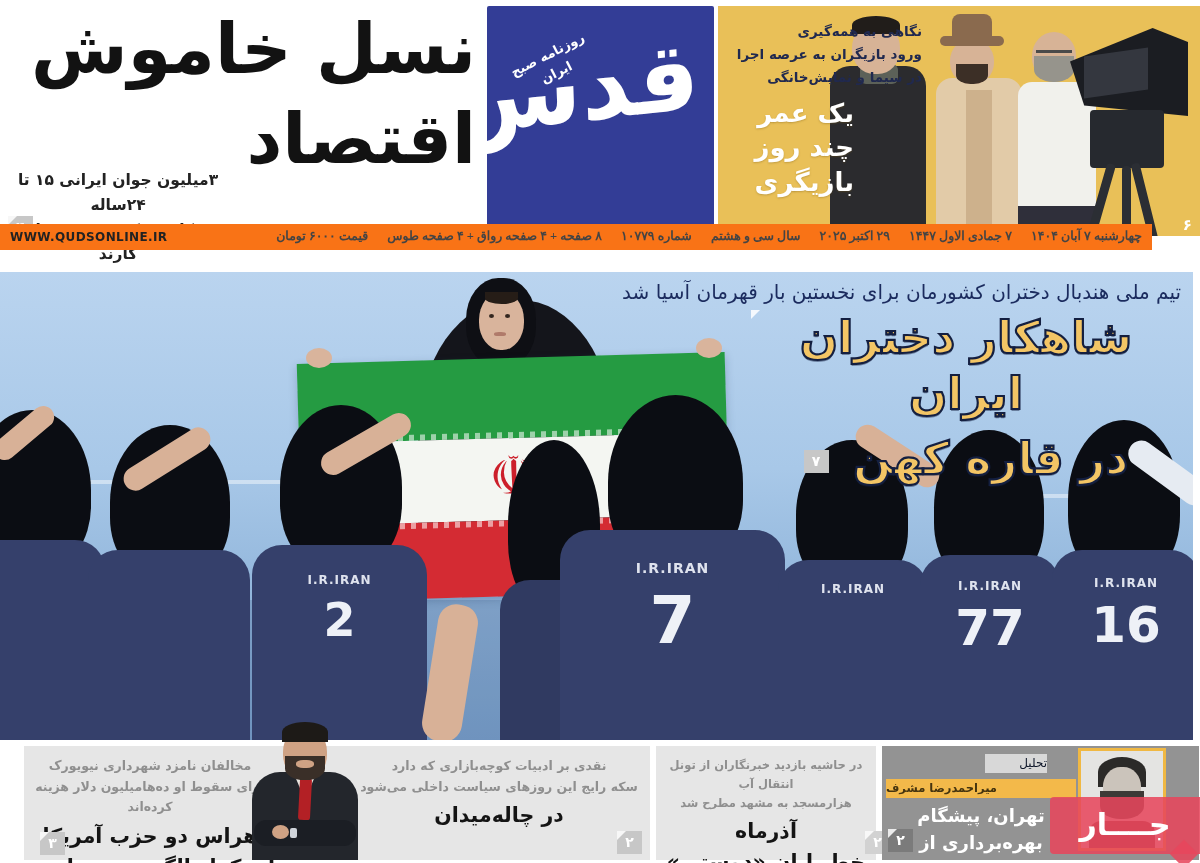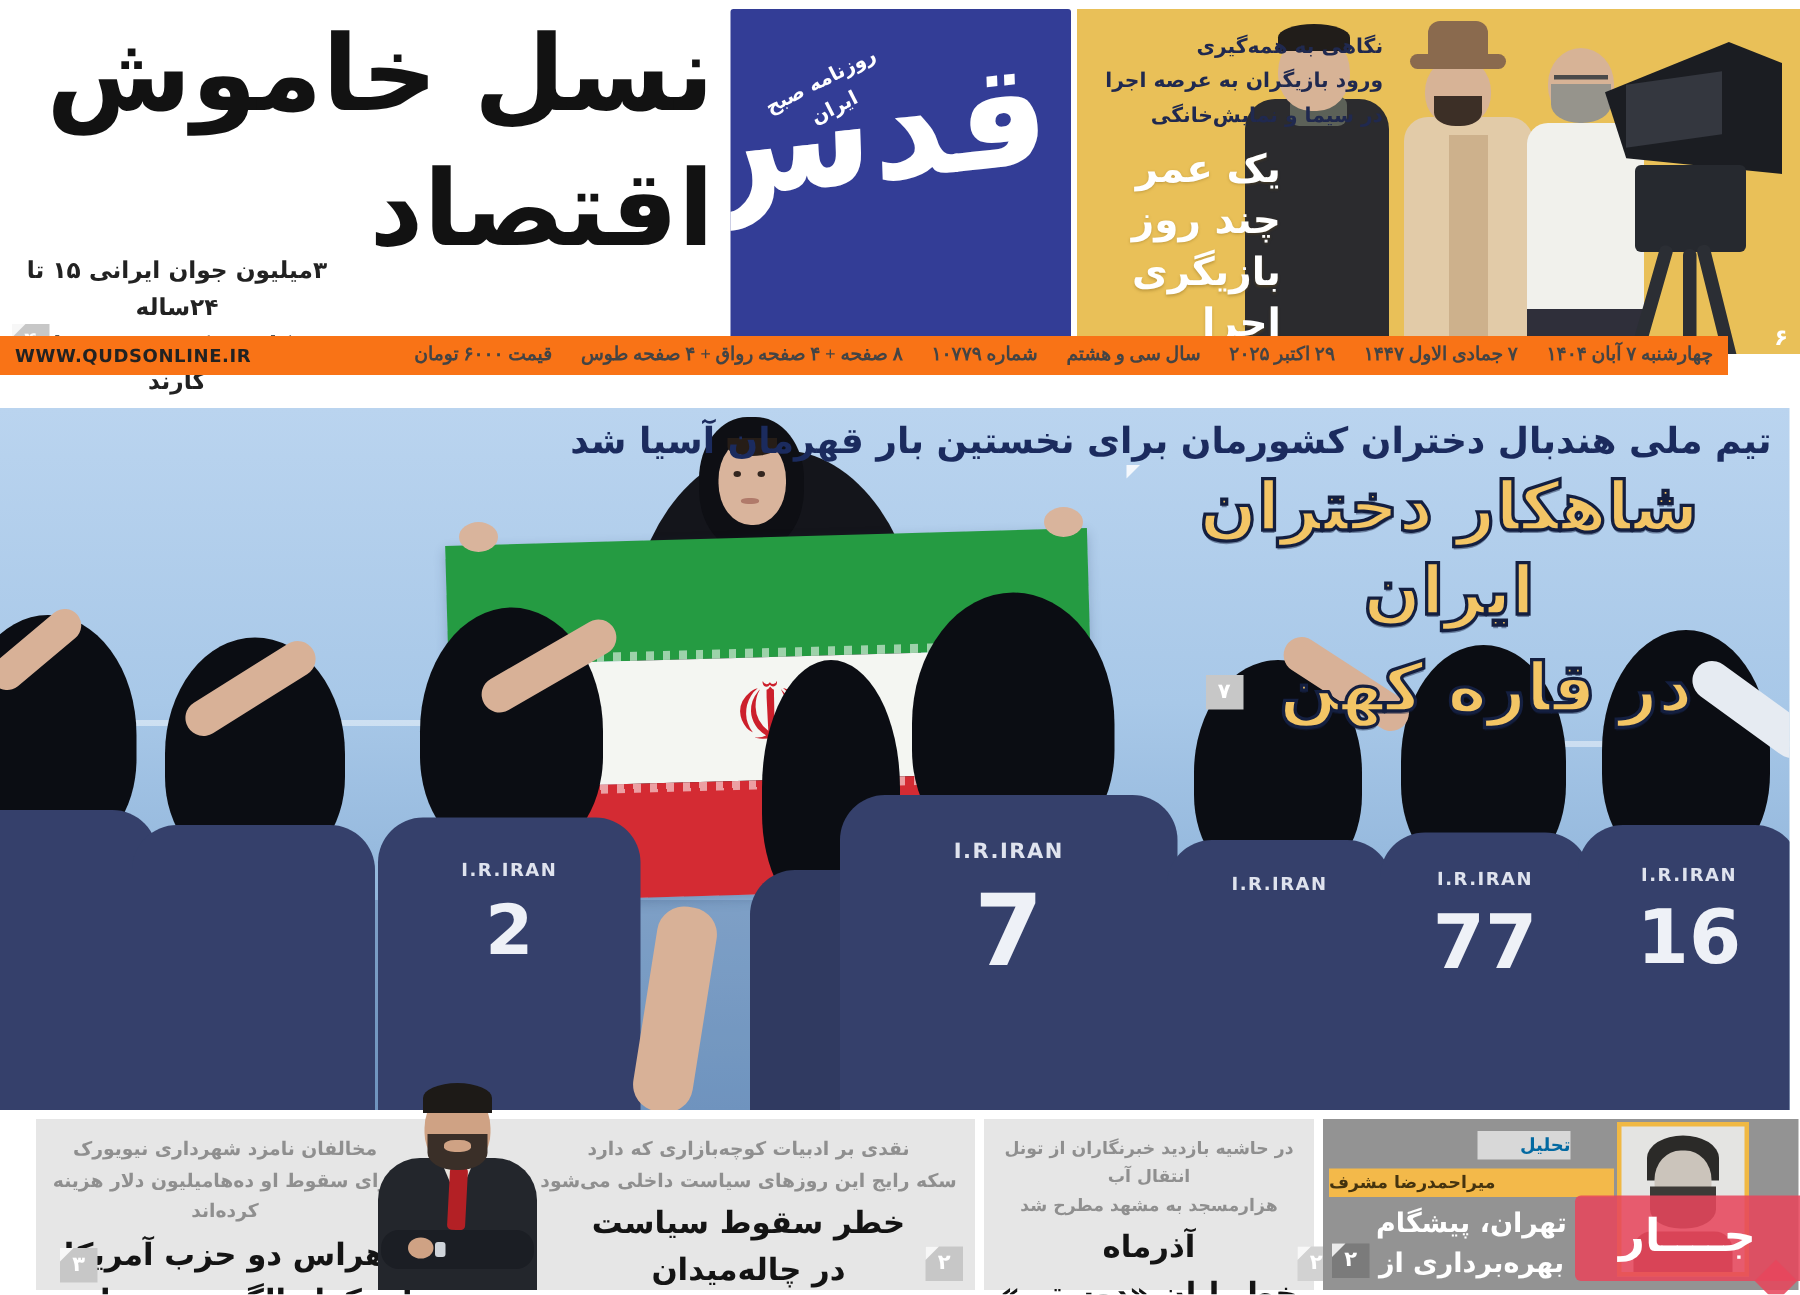--- a/index.html
+++ b/index.html
@@ -70,22 +70,22 @@
   .date-info { position:absolute; right:10px; top:4px; direction:rtl; font-size:12.5px;
     font-weight:bold; color:#444; white-space:nowrap;font-family:Liberation Serif, serif; }
   .date-info span { margin-left:16px; }
   
   .photo { position:absolute; left:0; top:272px; width:1193px; height:468px; overflow:hidden;
     background:linear-gradient(#bad4ef 0%, #a8c8e8 42%, #93b7dc 68%, #7fa7d1 100%); }
   .court-line { position:absolute; height:4px; background:rgba(255,255,255,.45); }
   .cl1 { left:0; top:208px; width:300px; }
   .cl2 { left:1000px; top:222px; width:193px; }
   .floor-band { position:absolute; left:0; bottom:0; width:100%; height:140px; background:rgba(40,62,104,.18); }
-  .lead-kicker { position:absolute; right:12px; top:8px; direction:rtl; font-size:24px;
-    font-weight:bold; color:#1b2b5e; z-index:8; }
+  .lead-kicker { position:absolute; right:12px; top:8px; direction:rtl; font-size:20px;
+    font-weight:normal; color:#1b2b5e; z-index:8; }
   .lead-h { position:absolute; right:12px; top:38px; width:430px; text-align:center; direction:rtl; z-index:8; }
   .gold { color:#f3c565; font-weight:bold; -webkit-text-stroke:2.2px #141f40;
     text-shadow:0 2px 0 rgba(20,31,64,.45); }
   .lh1 { font-size:45px; line-height:1.25; }
   .lh2 { font-size:45px; line-height:1.25; margin-top:8px; }
   .badge7 { position:static; display:inline-block; vertical-align:middle; margin:0 10px 0 0; }
   
   .fb-body { position:absolute; left:418px; top:28px; width:196px; height:280px;
     background:#14151b; border-radius:48% 48% 0 0; z-index:2; }
   .fb-head { position:absolute; left:466px; top:6px; width:70px; height:90px;
@@ -176,21 +176,21 @@
   .md-mouthpatch { position:absolute; left:50px; top:34px; width:18px; height:8px; background:#cfa284; border-radius:40%; }
   .md-body { position:absolute; left:6px; top:46px; width:106px; height:88px; background:#23262c; border-radius:28px 28px 0 0; }
   .md-shirt { position:absolute; left:48px; top:48px; width:22px; height:26px; background:#e8e4de;
     clip-path:polygon(0 0, 100% 0, 50% 100%); }
   .md-tie { position:absolute; left:53px; top:52px; width:12px; height:42px; background:#b32025; border-radius:3px; transform:rotate(3deg); }
   .md-arms { position:absolute; left:8px; top:94px; width:102px; height:26px; background:#1b1e24; border-radius:12px; }
   .md-hand { position:absolute; left:26px; top:99px; width:17px; height:14px; background:#cfa284; border-radius:50%; }
   .md-watch { position:absolute; left:44px; top:102px; width:7px; height:10px; background:#cfd4da; border-radius:2px; }
   
   .tag-chip { position:absolute; left:103px; top:8px; width:62px; height:19px; background:#d8d8d8;
-    color:#0369a1; font-size:12px; font-weight:bold; text-align:center; line-height:19px; direction:rtl;padding-left:40px; }
+    color:#0f172a; font-size:12px; font-weight:normal; text-align:center; line-height:19px; direction:rtl;padding-left:40px; }
   .author-strip { position:absolute; left:4px; top:33px; width:190px; height:19px; background:#f3b94a;
     color:#45340f; font-size:11.5px; font-weight:bold; text-align:left; line-height:19px; direction:rtl; }
   .b4 .sb-head { position:absolute; left:0; top:56px; width:198px; color:#ffffff; font-size:18px; margin:0; }
   .analysis-photo { position:absolute; left:196px; top:2px; width:88px; height:103px;
     background:#e4e4e2; border:3px solid #f0b843; overflow:hidden; }
   .ap-hair { position:absolute; left:17px; top:6px; width:48px; height:30px; background:#2b2a28; border-radius:50% 50% 0 0; }
   .ap-face { position:absolute; left:22px; top:16px; width:38px; height:42px; background:#cbc4bb; border-radius:46%; }
   .ap-beard { position:absolute; left:19px; top:40px; width:44px; height:28px; background:#3d3a37; border-radius:0 0 46% 46%; }
   .ap-shirt { position:absolute; left:8px; top:70px; width:66px; height:30px; background:#7e3b3b; border-radius:12px 12px 0 0; }
   
@@ -244,21 +244,20 @@
     <div class="cam-leg leg3"></div>
     <div class="ad-kicker">
       <div>نگاهی به همه‌گیری</div>
       <div>ورود بازیگران به عرصه اجرا</div>
       <div>در سیما و نمایش‌خانگی</div>
     </div>
     <div class="ad-head">
       <div>یک عمر</div>
       <div>چند روز</div>
       <div>بازیگری</div>
-      <div>اجرا</div>
     </div>
     <div class="ad-badge">۶</div>
   </div>
 
   <div class="dateline">
     <div class="site-url">WWW.QUDSONLINE.IR</div>
     <div class="date-info">
       <span>چهارشنبه ۷ آبان ۱۴۰۴</span>
       <span>۷ جمادی الاول ۱۴۴۷</span>
       <span>۲۹ اکتبر ۲۰۲۵</span>
@@ -371,21 +370,20 @@
     </div>
     <div class="pbadge badge-b1">۳</div>
   </div>
 
   <div class="sbox b2">
     <div class="sb-kicker">
       <div>نقدی بر ادبیات کوچه‌بازاری که دارد</div>
       <div>سکه رایج این روزهای سیاست داخلی می‌شود</div>
     </div>
     <div class="sb-head">
-      <div>خطر سقوط سیاست</div>
       <div>در چاله‌میدان</div>
     </div>
     <div class="pbadge badge-b2">۲</div>
   </div>
 
   <div class="sbox b3">
     <div class="sb-kicker">
       <div>در حاشیه بازدید خبرنگاران از تونل انتقال آب</div>
       <div>هزارمسجد به مشهد مطرح شد</div>
     </div>

